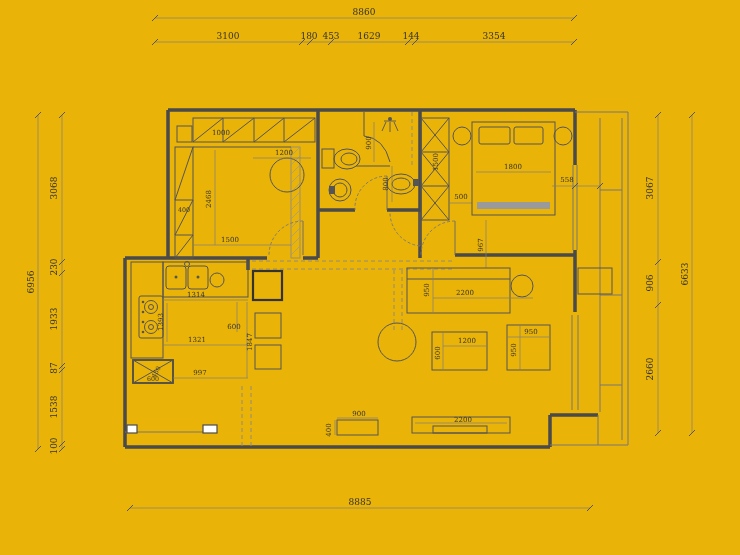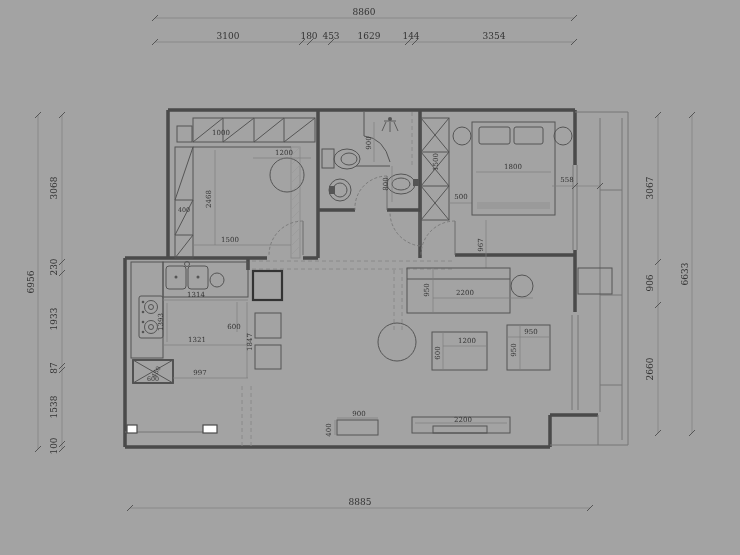--- a/index.html
+++ b/index.html
@@ -1,16 +1,16 @@
 <!DOCTYPE html>
 <html><head>
 <meta charset="utf-8">
 <style>
   html,body{margin:0;padding:0;background:#fff;}
-  .canvas{position:relative;width:740px;height:555px;background:#a3a3a3;overflow:hidden;
+  .canvas{position:relative;width:740px;height:555px;background:#eab308;overflow:hidden;
           font-family:"DejaVu Sans",sans-serif;}
   svg{position:absolute;left:0;top:0;}
   text{font-family:"DejaVu Serif",serif;fill:#333;text-anchor:middle;}
   .dim{font-size:9px;}
   .dim-s{font-size:7px;}
   .dim-xs{font-size:6.3px;}
   .wall{stroke:#4a4a4a;stroke-width:3.5;fill:none;stroke-linecap:butt;}
   .thin{stroke:#777;stroke-width:1;fill:none;}
   .furn{stroke:#555;stroke-width:1;fill:none;}
   .furn-b{stroke:#333;stroke-width:2.2;fill:none;}

